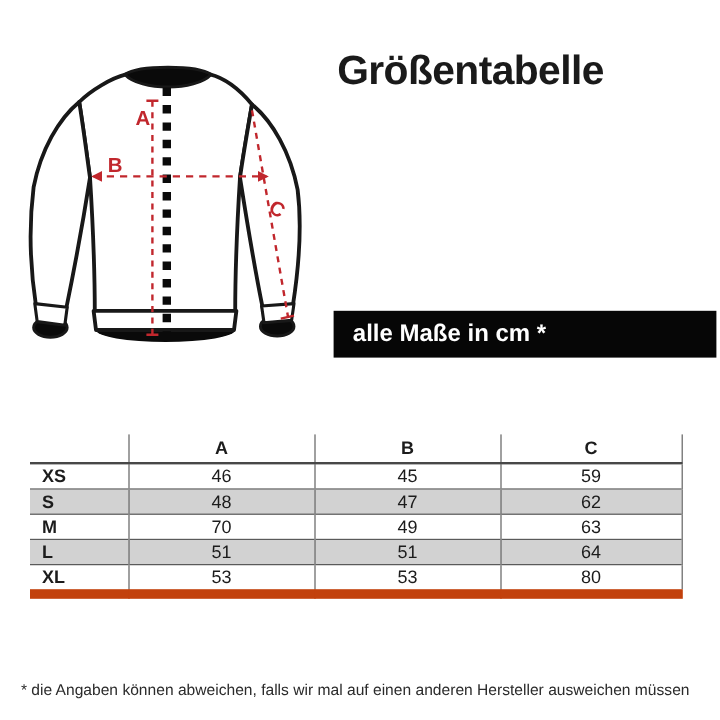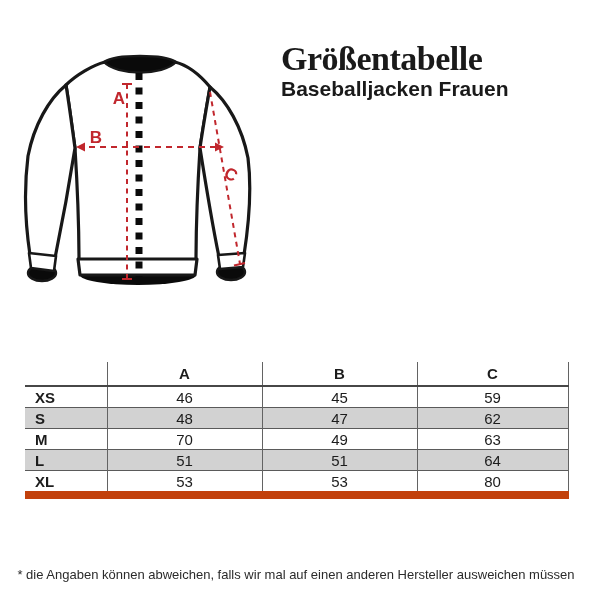--- a/index.html
+++ b/index.html
@@ -3,21 +3,21 @@
 <meta charset="utf-8">
 <style>
   html,body{margin:0;padding:0;background:#ffffff;}
   #canvas{position:relative;width:600px;height:600px;background:#ffffff;overflow:hidden;
           font-family:"Liberation Sans", sans-serif;color:#1a1a1a;}
 
   
   .diagram{position:absolute;left:12px;top:46px;width:260px;height:258px;}
 
   
-  .title{position:absolute;left:281px;top:40px;font-size:34px;font-weight:bold;letter-spacing:-0.5px;font-family:Liberation Serif, serif;}
+  .title{position:absolute;left:281px;top:40px;font-size:34px;font-weight:bold;letter-spacing:-0.5px;}
   .subtitle{position:absolute;left:281px;top:77px;font-size:21px;font-weight:bold;}
 
   
   .legend{position:absolute;left:281px;top:126px;font-size:19px;}
   .legend-row{height:28px;line-height:28px;}
   .legend-key{font-weight:bold;}
   .legend-sep{margin:0 5px;color:#2a2a2a;}
   .legend-label{font-weight:normal;color:#222;}
 
   
@@ -86,23 +86,23 @@
         <polygon points="64,101 73,96.5 73,105.5"></polygon>
         <polygon points="212,101 203,96.5 203,105.5"></polygon>
         <text x="107" y="58" font-size="17" font-weight="bold" text-anchor="middle">A</text>
         <text x="84" y="97" font-size="17" font-weight="bold" text-anchor="middle">B</text>
         <text x="219" y="134" font-size="17" font-weight="bold" text-anchor="middle" transform="rotate(30 219 128)">C</text>
       </g>
     </svg>
   </div>
 
   <div class="title">Größentabelle</div>
-  <div class="subtitle">Baseballjacken Frauen</div>
 
 
+  <div class="banner">alle Maße in cm *</div>
 
   <table class="size-table">
     <colgroup>
         <col class="c-size">
         <col class="c-a">
         <col class="c-b">
         <col class="c-c">
       </colgroup>
     <thead>
       <tr>

